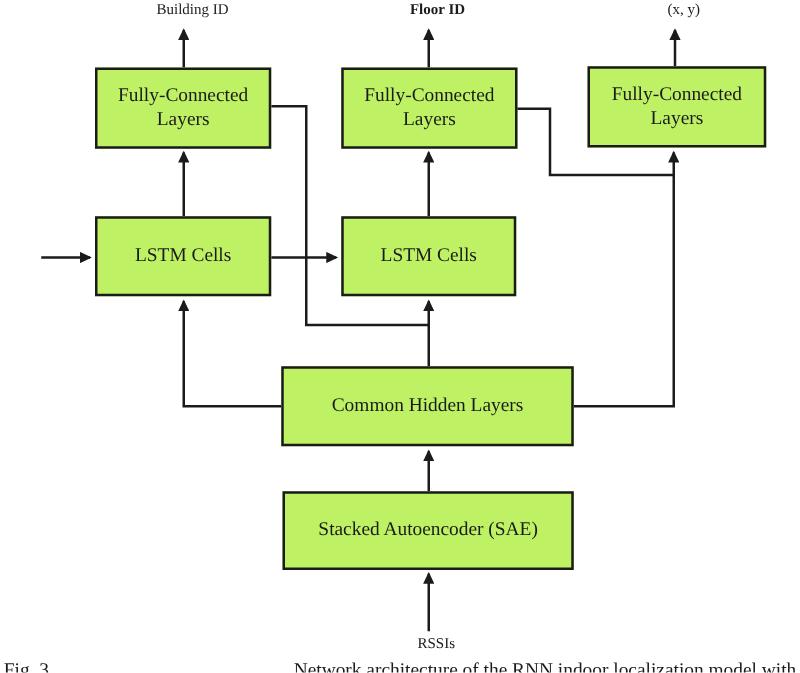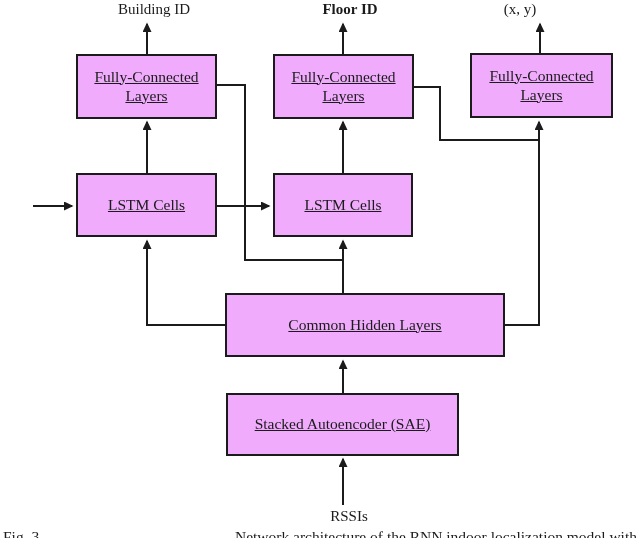--- a/index.html
+++ b/index.html
@@ -12,37 +12,36 @@
     font-family: "Liberation Serif", "DejaVu Serif", serif;
     color: #1b1b1b;
   }
   .layer {
     position: absolute;
     left: 0; top: 0;
   }
   .node {
     position: absolute;
     box-sizing: border-box;
-    background: #f0abfc;
+    background: #bef264;
     border: 2px solid #1b1b1b;
     display: flex;
     align-items: center;
     justify-content: center;
     text-align: center;
     font-size: 15.5px;
     line-height: 1.22;
     padding: 2px 6px;
     z-index: 2;
-    text-decoration: underline;
   }
   .io-label {
     position: absolute;
     transform: translateX(-50%);
     white-space: nowrap;
-    font-size: 15px;
+    font-size: 12px;
     line-height: 1.1;
     z-index: 2;
   }
   .caption {
     position: absolute;
     left: 3px;
     right: 3px;
     top: 527px;
     font-size: 15.5px;
     line-height: 1.25;
@@ -54,21 +53,21 @@
     z-index: 2;
   }
   .caption span { flex: 0 0 auto; }
   svg { display: block; }
   
   #fc-building  { left: 76px;  top: 54px;  width: 141px; height: 65px; }
   #fc-floor     { left: 273px; top: 54px;  width: 141px; height: 65px; }
   #fc-position  { left: 470px; top: 53px;  width: 143px; height: 65px; }
   #lstm-1       { left: 76px;  top: 173px; width: 141px; height: 64px; }
   #lstm-2       { left: 273px; top: 173px; width: 140px; height: 64px; }
-  #common-hidden{ left: 225px; top: 293px; width: 280px; height: 64px; }
+  #common-hidden{ left: 225px; top: 293px; width: 234px; height: 64px; }
   #sae          { left: 226px; top: 393px; width: 233px; height: 63px; text-align: right; }
 </style>
 </head>
 <body>
 
 <svg class="layer" width="640" height="538" viewBox="0 0 640 538">
   <defs>
     <marker id="arrow" orient="auto" markerUnits="userSpaceOnUse" markerWidth="10" markerHeight="9" refX="8" refY="4.5">
       <path d="M0,0 L9.5,4.5 L0,9 z" fill="#1b1b1b"></path>
     </marker>
@@ -86,21 +85,21 @@
     <path d="M217,85 L245,85 L245,260 L343,260"></path>
     <path d="M459,325 L539,325 L539,122" marker-end="url(#arrow)"></path>
     <path d="M413,87 L440,87 L440,140 L539,140"></path>
     <path d="M343,393 L343,361" marker-end="url(#arrow)"></path>
     <path d="M343,505 L343,459" marker-end="url(#arrow)"></path>
   </g>
 </svg>
 
 <div class="io-label" style="left:154px; top:1px;">Building ID</div>
 <div class="io-label" style="left:350px; top:1px;font-weight:bold;">Floor ID</div>
-<div class="io-label" style="left:520px; top:1px;">(x, y)</div>
+<div class="io-label" style="left:547px; top:1px;">(x, y)</div>
 
 <div class="node" id="fc-building">Fully-Connected Layers</div>
 <div class="node" id="fc-floor">Fully-Connected Layers</div>
 <div class="node" id="fc-position">Fully-Connected Layers</div>
 <div class="node" id="lstm-1">LSTM Cells</div>
 <div class="node" id="lstm-2">LSTM Cells</div>
 <div class="node" id="common-hidden">Common Hidden Layers</div>
 <div class="node" id="sae">Stacked Autoencoder (SAE)</div>
 
 <div class="io-label" style="left:349px; top:508px;">RSSIs</div>

